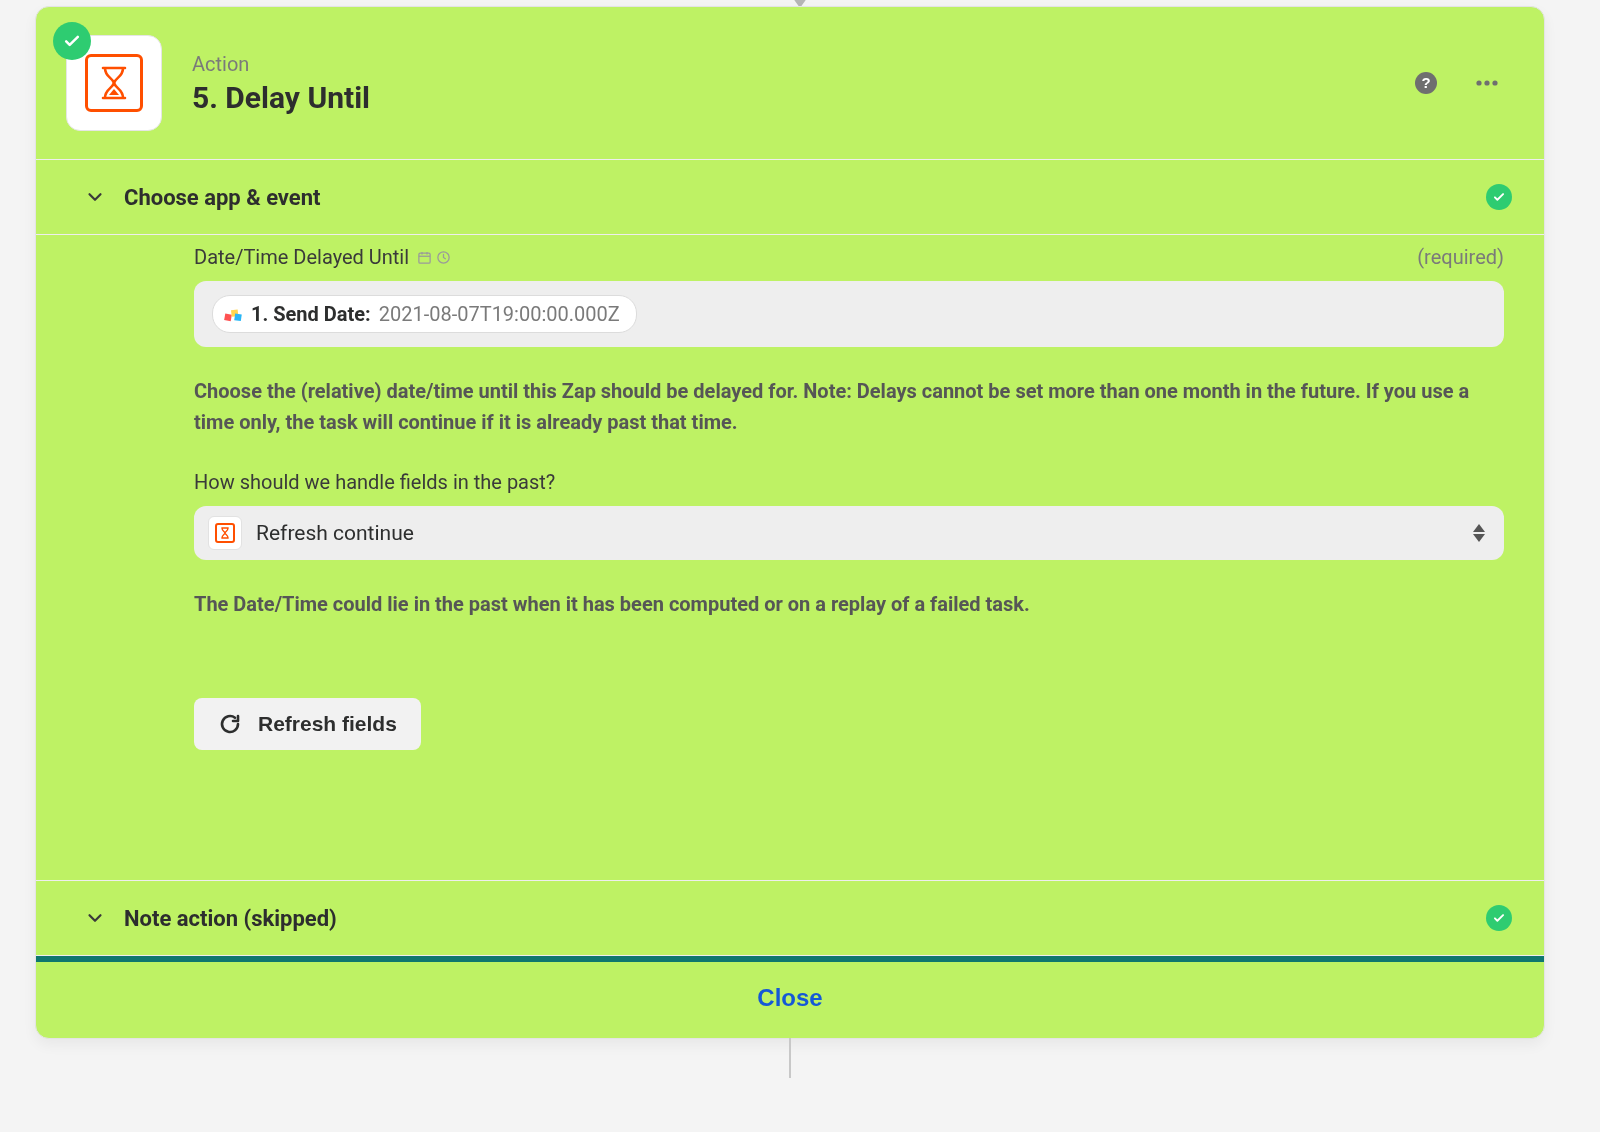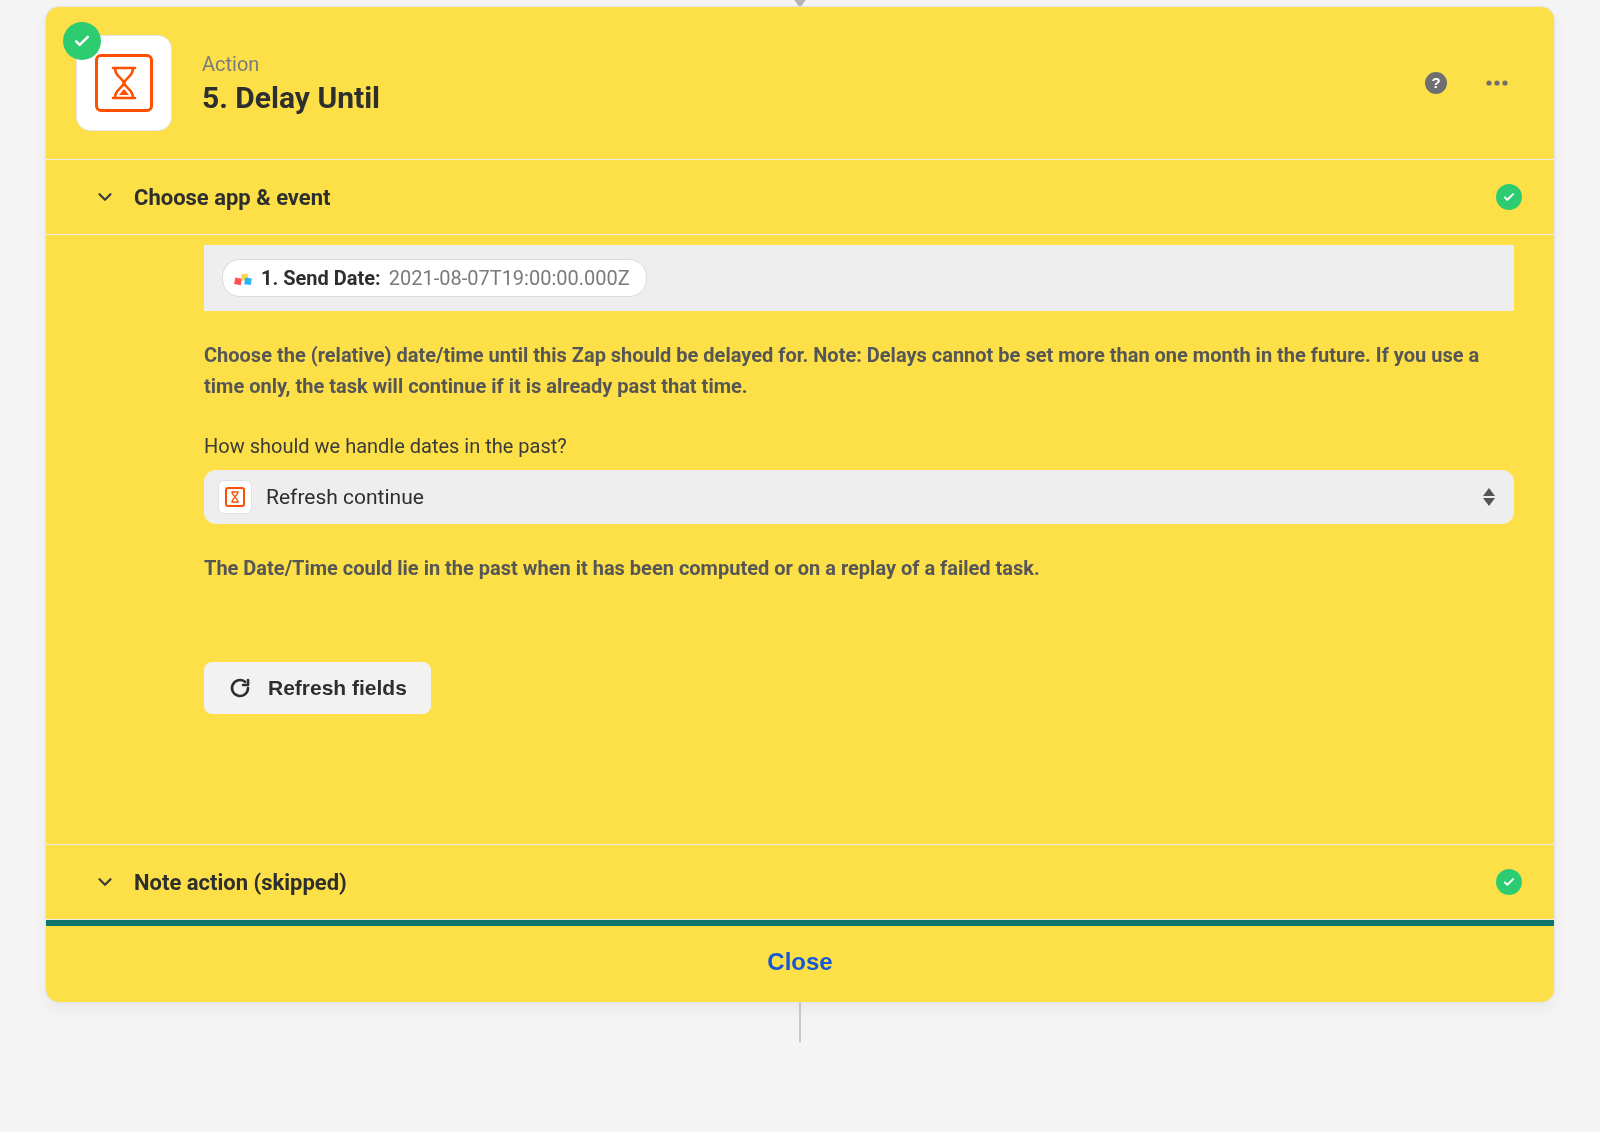--- a/index.html
+++ b/index.html
@@ -25,24 +25,24 @@
     transform: translateX(-50%);
     display: flex;
     flex-direction: column;
     align-items: center;
     color: #b0b0b0;
   }
   .top-connector svg { display:block; }
 
   .card {
     position: absolute;
-    left: 45px;
+    left: 35px;
     top: 6px;
     width: 1510px;
-    background: #fde047;
+    background: #bef264;
     border: 1px solid #e4e4e4;
     border-radius: 14px;
     box-shadow: 0 6px 14px rgba(0,0,0,0.05);
     overflow: visible;
   }
 
   
   .header {
     position: relative;
     display: flex;
@@ -116,21 +116,21 @@
   
   .field { margin-bottom:32px; }
   .field-label-row { display:flex; align-items:center; justify-content:space-between; margin-bottom:12px; }
   .field-label { font-size:20px; color:#3a3a3a; display:flex; align-items:center; gap:8px; }
   .field-label .mini-icons { display:inline-flex; gap:4px; color:#9a9a9a; }
   .field-required { color:#7a7a7a; font-size:20px; }
 
   .pill-field {
     width:100%;
     background:#eeeeee;
-    border-radius:0;
+    border-radius:12px;
     padding:14px 18px;
     display:flex;
     align-items:center;
   }
   .pill {
     background:#fff;
     border:1px solid #dcdcdc;
     border-radius:18px;
     padding:6px 16px 6px 10px;
     display:inline-flex;
@@ -273,40 +273,58 @@
         </span>
       </div>
     </div>
 
     <div class="section">
 
       <div class="section-body">
 
         
         <div class="field">
+          <div class="field-label-row">
+            <span class="field-label">
+              <span>Date/Time Delayed Until</span>
+              <span class="mini-icons">
+                <svg width="15" height="15" viewBox="0 0 24 24">
+                  <rect x="3" y="5" width="18" height="16" rx="2" fill="none" stroke="#9a9a9a" stroke-width="2"></rect>
+                  <line x1="3" y1="10" x2="21" y2="10" stroke="#9a9a9a" stroke-width="2"></line>
+                  <line x1="8" y1="3" x2="8" y2="7" stroke="#9a9a9a" stroke-width="2"></line>
+                  <line x1="16" y1="3" x2="16" y2="7" stroke="#9a9a9a" stroke-width="2"></line>
+                </svg>
+                <svg width="15" height="15" viewBox="0 0 24 24">
+                  <circle cx="12" cy="12" r="9" fill="none" stroke="#9a9a9a" stroke-width="2"></circle>
+                  <path d="M12 7v5l3 2" stroke="#9a9a9a" stroke-width="2" fill="none" stroke-linecap="round"></path>
+                </svg>
+              </span>
+            </span>
+            <span class="field-required">(required)</span>
+          </div>
           <div class="pill-field">
             <span class="pill">
               <span class="pill-icon">
                 <svg width="20" height="20" viewBox="0 0 24 24">
                   <rect x="2" y="12" width="8" height="8" fill="#ff5252" transform="rotate(10 6 16)"></rect>
                   <rect x="10" y="7" width="8" height="8" fill="#ffd54f" transform="rotate(-6 14 11)"></rect>
                   <rect x="14" y="12" width="8" height="8" fill="#29b6f6" transform="rotate(8 18 16)"></rect>
                 </svg>
               </span>
               <span class="pill-strong">1. Send Date:</span>
               <span class="pill-value">2021-08-07T19:00:00.000Z</span>
             </span>
           </div>
           <p class="help">Choose the (relative) date/time until this Zap should be delayed for. Note: Delays cannot be set more than one month in the future. If you use a time only, the task will continue if it is already past that time.</p>
         </div>
 
         
         <div class="field">
           <div class="field-label-row">
-            <span class="field-label">How should we handle dates in the past?</span>
+            <span class="field-label">How should we handle fields in the past?</span>
           </div>
           <div class="select-field">
             <span class="select-mini-icon">
               <span class="hg">
                 <svg width="10" height="12" viewBox="0 0 30 34">
                   <path d="M4 2h22M4 32h22M6 2c0 9 7 9 9 15-2 6-9 6-9 15M24 2c0 9-7 9-9 15 2 6 9 6 9 15" stroke="#ff4f00" stroke-width="4" fill="none"></path>
                 </svg>
               </span>
             </span>
             <span class="select-value">Refresh continue</span>

